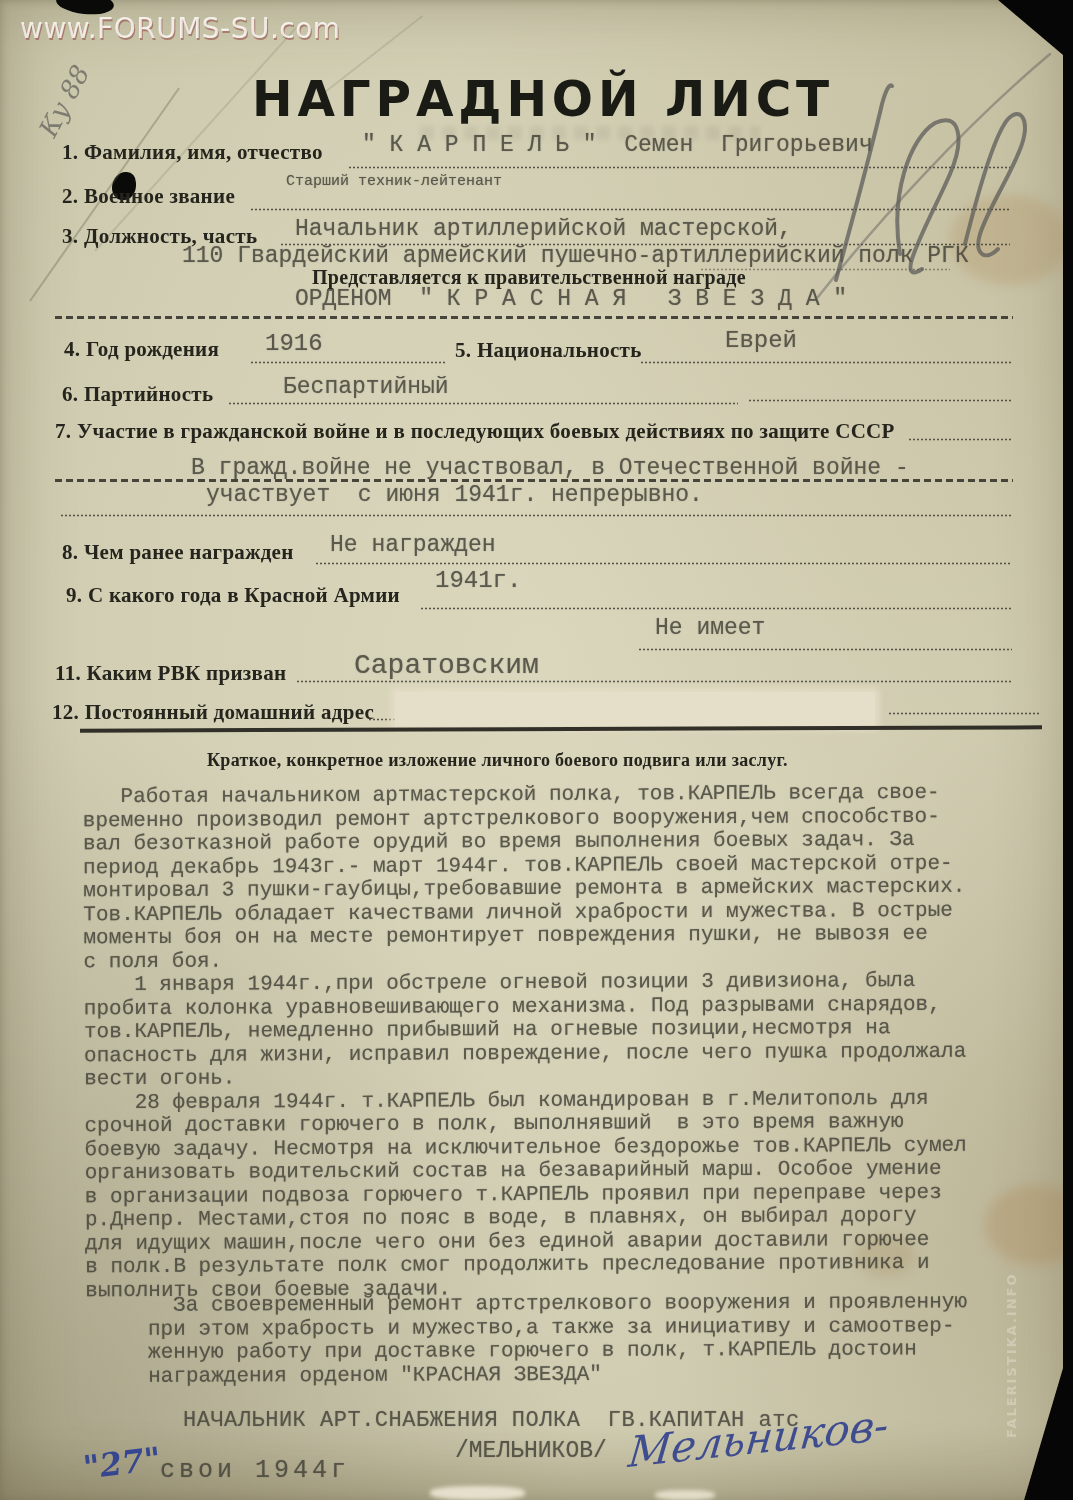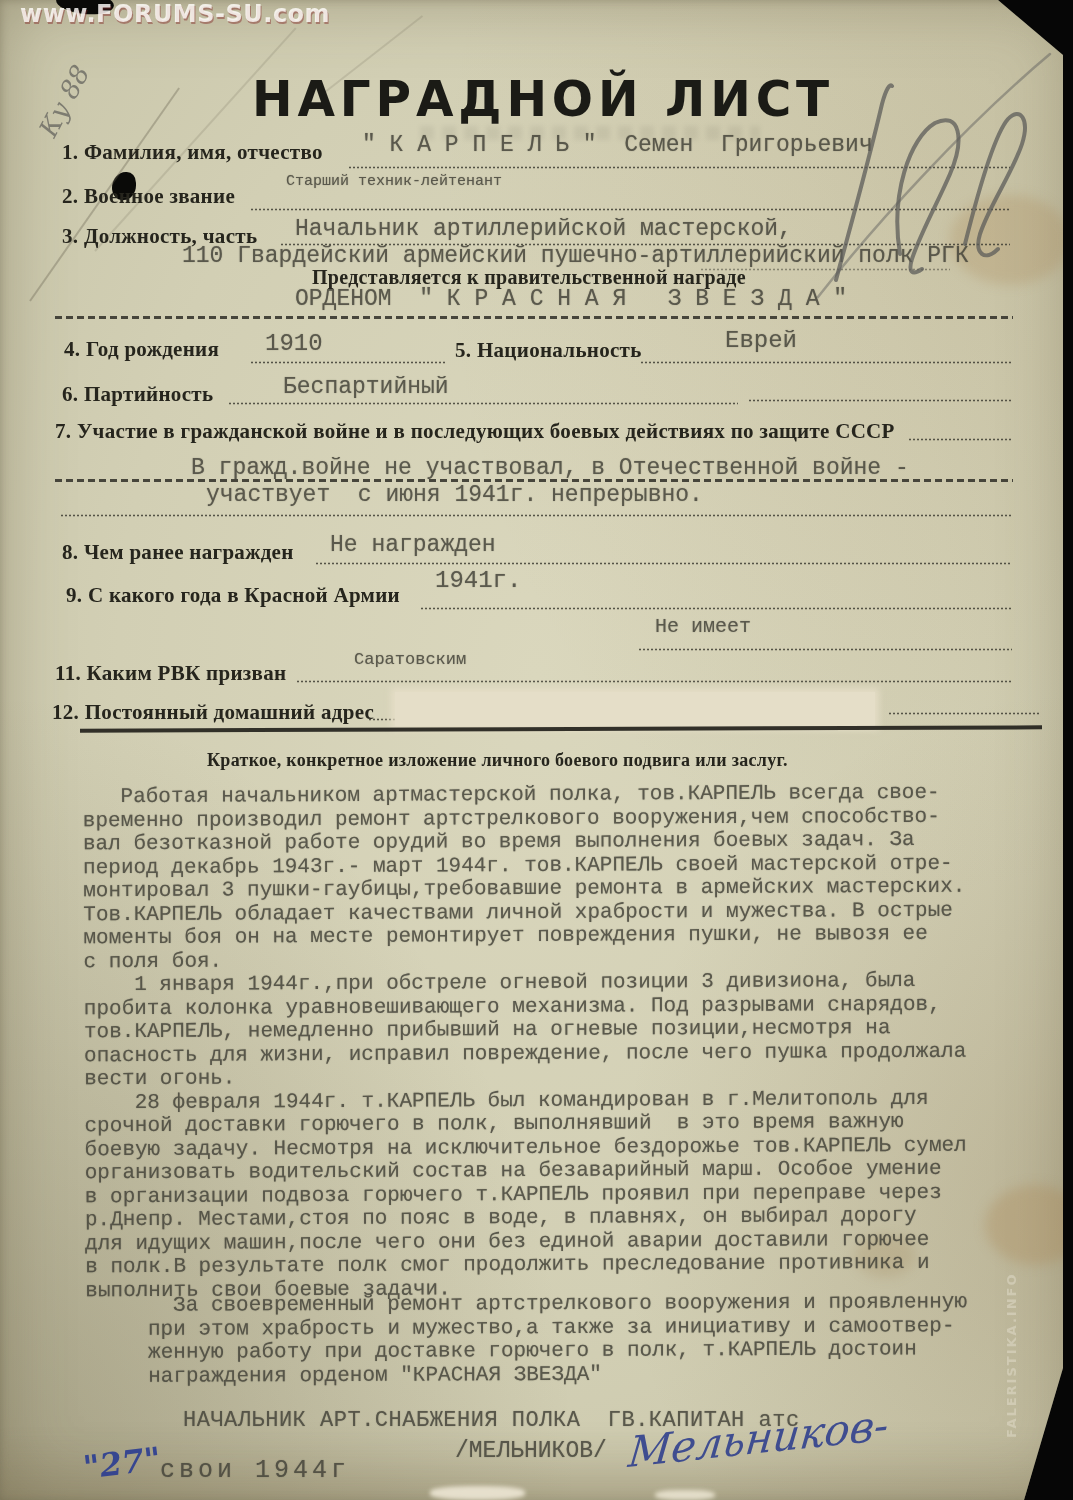--- a/index.html
+++ b/index.html
@@ -16,21 +16,21 @@
   }
   .lbl{position:absolute;font-family:"Liberation Serif",serif;font-weight:700;color:#26251d;font-size:21px;letter-spacing:.3px;white-space:pre;}
   .typed{position:absolute;font-family:"Liberation Mono","DejaVu Sans Mono",monospace;color:#4342366;white-space:pre;}
   .typed, .typed-line{color:#45443a;opacity:.85;text-shadow:0 0 1.2px rgba(70,68,56,.55);}
   .dots{position:absolute;height:3px;background-image:radial-gradient(circle,#3e3d33 0.9px,transparent 1.2px);background-size:4px 3px;background-repeat:repeat-x;opacity:.85;}
   .dash{position:absolute;height:3px;background:repeating-linear-gradient(90deg,#2e2d26 0 7px,transparent 7px 11px);opacity:.85;}
   .rule{position:absolute;height:4px;background:#23221c;opacity:.92;}
   .stain{position:absolute;border-radius:50%;filter:blur(6px);pointer-events:none;}
   .crease{position:absolute;height:2px;background:rgba(100,95,78,.35);transform-origin:left center;pointer-events:none;}
   .blackmark{position:absolute;background:#0a0a08;}
-  #wm-top{position:absolute;left:20px;top:0;font-family:"DejaVu Sans",sans-serif;font-weight:700;font-size:24px;color:rgba(255,253,250,.82);text-shadow:1px 2px 0 rgba(130,40,40,.45);letter-spacing:.5px;z-index:60;}
+  #wm-top{position:absolute;left:20px;top:12px;font-family:"DejaVu Sans",sans-serif;font-weight:400;font-size:28px;color:rgba(255,253,250,.82);text-shadow:1px 2px 0 rgba(130,40,40,.45);letter-spacing:.5px;z-index:60;}
   #wm-side{position:absolute;left:1004px;top:1438px;width:200px;transform:rotate(-90deg);transform-origin:left top;font-family:"DejaVu Sans",sans-serif;font-weight:700;font-size:13px;letter-spacing:2px;color:rgba(240,235,220,.38);z-index:55;}
   #doc-title{position:absolute;left:252px;top:70px;font-family:"DejaVu Sans",sans-serif;font-weight:700;font-size:50px;letter-spacing:5px;color:#1b1b16;transform:scaleX(.97);transform-origin:left;}
   #pencil-note{position:absolute;left:26px;top:86px;transform:rotate(-62deg);font-family:"DejaVu Serif",serif;font-style:italic;font-size:26px;color:rgba(112,110,102,.85);}
   #ghost-smudge{position:absolute;left:420px;top:126px;width:340px;height:14px;background:repeating-linear-gradient(90deg,rgba(90,88,75,.35) 0 14px,transparent 14px 22px);filter:blur(2.5px);opacity:.28;}
   #body-block{position:absolute;left:84px;top:783px;font-family:"Liberation Mono","DejaVu Sans Mono",monospace;font-size:21px;line-height:23.5px;transform:rotate(-.3deg);}
   #conclusion-block{position:absolute;left:148px;top:1292px;font-family:"Liberation Mono","DejaVu Sans Mono",monospace;font-size:21px;line-height:23.5px;transform:rotate(-.25deg);}
   .typed-line{white-space:pre;font-family:inherit;}
   #sig-hand{position:absolute;left:628px;top:1414px;font-family:"DejaVu Serif",serif;font-style:italic;font-size:42px;color:#31418e;transform:rotate(-6deg) skewX(-12deg);opacity:.9;}
   #date-day{position:absolute;left:83px;top:1444px;font-family:"DejaVu Serif",serif;font-style:italic;font-weight:700;font-size:32px;color:#2b3d92;transform:rotate(-7deg);opacity:.9;}
   #redact-box{position:absolute;left:395px;top:692px;width:480px;height:34px;background:#e5dec8;box-shadow:0 0 7px 4px rgba(229,222,200,.9);}
@@ -78,21 +78,21 @@
     <div class="typed" style="left:295px;top:216px;font-size:23px;">Начальник артиллерийской мастерской,</div>
     <div class="dots" style="left:280px;top:243px;width:730px;"></div>
     <div class="typed" style="left:182px;top:243px;font-size:23px;">110 Гвардейский армейский пушечно-артиллерийский полк РГК</div>
     <div class="dots" style="left:700px;top:268px;width:250px;opacity:.5;"></div>
 
     <div class="lbl" style="left:312px;top:266px;font-size:20px;">Представляется к правительственной награде</div>
     <div class="typed" style="left:295px;top:286px;font-size:23px;">ОРДЕНОМ  " К Р А С Н А Я   З В Е З Д А "</div>
     <div class="dash" style="left:55px;top:316px;width:958px;"></div>
 
     <div class="lbl" style="left:64px;top:337px;">4. Год рождения</div>
-    <div class="typed" style="left:265px;top:330px;font-size:24px;">1910</div>
+    <div class="typed" style="left:265px;top:330px;font-size:24px;">1916</div>
     <div class="dots" style="left:250px;top:361px;width:195px;"></div>
     <div class="lbl" style="left:455px;top:338px;">5. Национальность</div>
     <div class="typed" style="left:725px;top:327px;font-size:24px;">Еврей</div>
     <div class="dots" style="left:640px;top:361px;width:372px;"></div>
 
     <div class="lbl" style="left:62px;top:382px;">6. Партийность</div>
     <div class="typed" style="left:283px;top:374px;font-size:23px;">Беспартийный</div>
     <div class="dots" style="left:228px;top:402px;width:510px;"></div>
     <div class="dots" style="left:748px;top:399px;width:264px;"></div>
 
@@ -104,25 +104,25 @@
     <div class="dots" style="left:60px;top:514px;width:952px;"></div>
 
     <div class="lbl" style="left:62px;top:540px;">8. Чем ранее награжден</div>
     <div class="typed" style="left:330px;top:532px;font-size:23px;">Не награжден</div>
     <div class="dots" style="left:315px;top:562px;width:697px;"></div>
 
     <div class="lbl" style="left:66px;top:583px;">9. С какого года в Красной Армии</div>
     <div class="typed" style="left:435px;top:567px;font-size:24px;">1941г.</div>
     <div class="dots" style="left:420px;top:607px;width:592px;"></div>
 
-    <div class="typed" style="left:655px;top:615px;font-size:20px;">Не имеет</div>
+    <div class="typed" style="left:655px;top:615px;font-size:23px;">Не имеет</div>
     <div class="dots" style="left:638px;top:648px;width:374px;"></div>
 
     <div class="lbl" style="left:55px;top:661px;">11. Каким РВК призван</div>
-    <div class="typed" style="left:354px;top:650px;font-size:17px;">Саратовским</div>
+    <div class="typed" style="left:354px;top:650px;font-size:28px;">Саратовским</div>
     <div class="dots" style="left:296px;top:680px;width:716px;"></div>
 
     <div class="lbl" style="left:52px;top:700px;">12. Постоянный домашний адрес</div>
     <div class="dots" style="left:368px;top:718px;width:30px;"></div>
     <div id="redact-box"></div>
     <div class="dots" style="left:888px;top:712px;width:152px;"></div>
     <div class="rule" style="left:80px;top:727px;width:962px;transform:rotate(-.2deg);"></div>
 
     <div class="lbl" style="left:207px;top:750px;font-size:18px;">Краткое, конкретное изложение личного боевого подвига или заслуг.</div>
 

